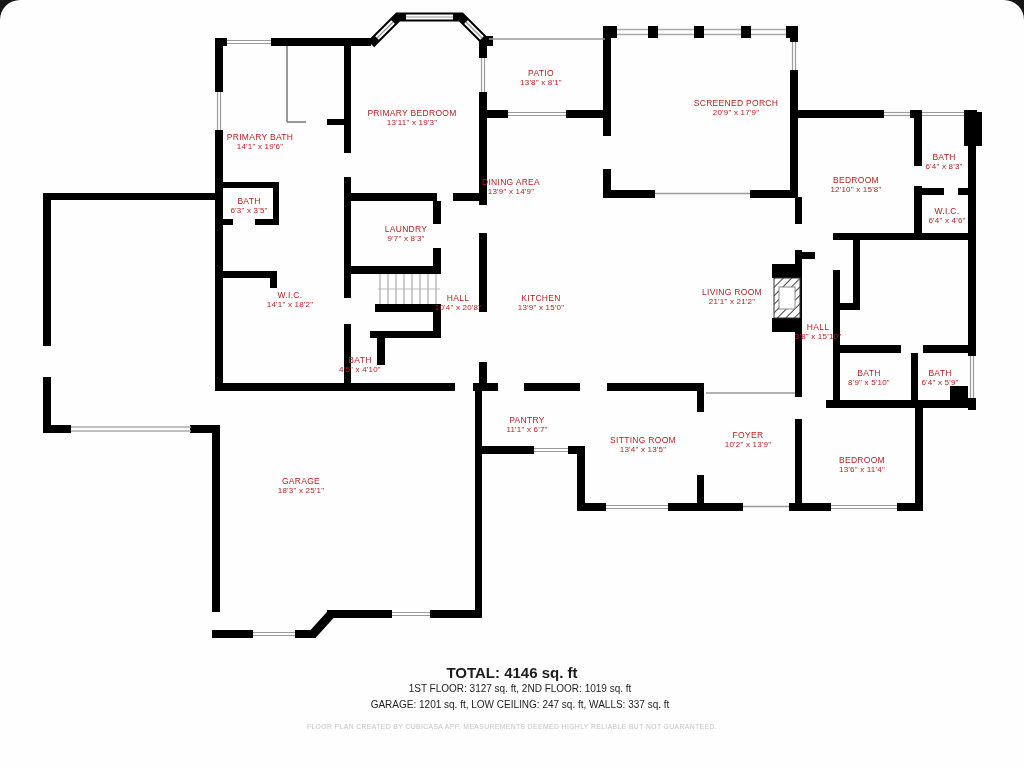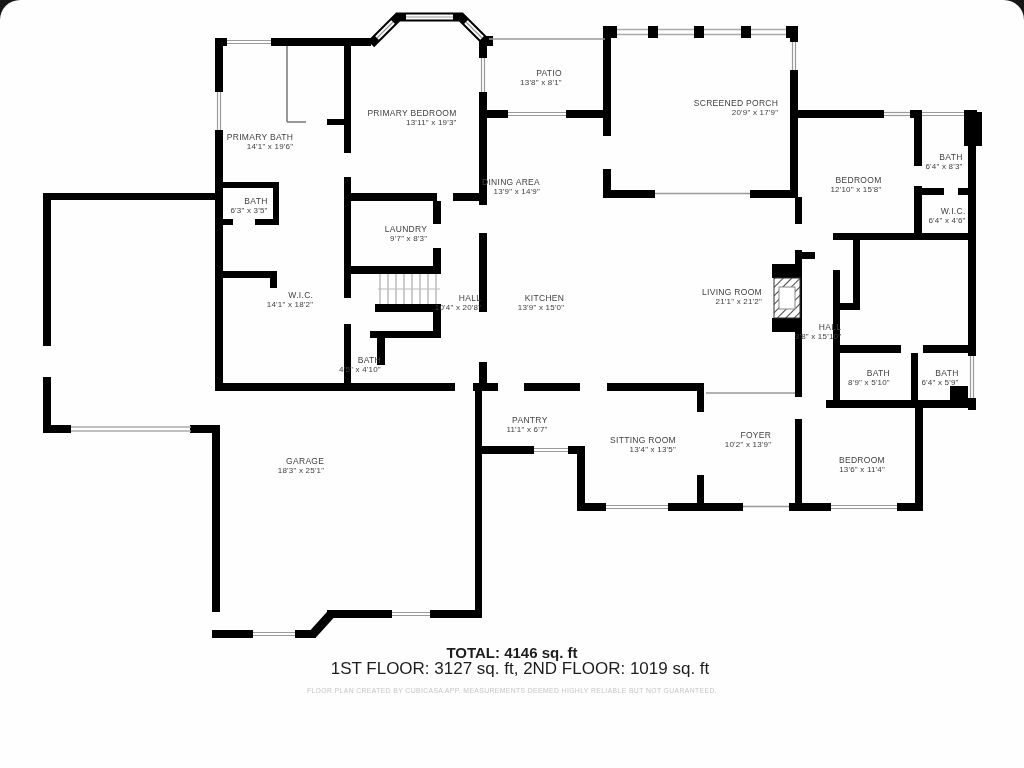--- a/index.html
+++ b/index.html
@@ -1,25 +1,25 @@
 <!DOCTYPE html>
 <html><head>
 <meta charset="utf-8">
 <style>
   html,body{margin:0;padding:0;background:#fff;}
   #stage{position:relative;width:1024px;height:768px;background:#fefefe;overflow:hidden;
          font-family:"Liberation Sans",sans-serif;}
   #plan-svg{position:absolute;left:0;top:0;}
-  .room{position:absolute;transform:translate(-50%,-50%);text-align:right;
-        white-space:nowrap;color:#404040;z-index:5;}
+  .room{position:absolute;transform:translate(-50%,-50%);text-align:center;
+        white-space:nowrap;color:#b91c1c;z-index:5;}
   .rn{font-size:8.5px;line-height:10px;letter-spacing:.3px;}
   .rd{font-size:8px;line-height:10px;letter-spacing:.2px;}
-  #footer{position:absolute;left:0;top:644px;width:1024px;text-align:center;color:#1d1d1d;z-index:5;}
+  #footer{position:absolute;left:0;top:664px;width:1024px;text-align:center;color:#1d1d1d;z-index:5;}
   .f-total{font-size:15px;font-weight:bold;line-height:17px;}
-  .f-line{font-size:17px;line-height:16px;margin-left:16px;}
+  .f-line{font-size:10px;line-height:16px;margin-left:16px;}
   .f-disc{font-size:6.8px;line-height:9px;color:#c4c4c4;letter-spacing:.4px;margin-top:9px;}
 </style>
 </head>
 <body>
 
 <div id="stage">
 
 <svg id="plan-svg" width="1024" height="768" viewBox="0 0 1024 768">
   <defs>
     <pattern id="hatch" width="6" height="6" patternUnits="userSpaceOnUse" patternTransform="rotate(45)">
@@ -307,24 +307,25 @@
       <div class="rd">13'4" x 13'5"</div>
     </div>
 <div class="room" style="left:748px;top:440px">
       <div class="rn">FOYER</div>
       <div class="rd">10'2" x 13'9"</div>
     </div>
 <div class="room" style="left:862px;top:465px">
       <div class="rn">BEDROOM</div>
       <div class="rd">13'6" x 11'4"</div>
     </div>
-<div class="room" style="left:301px;top:466px">
+<div class="room" style="left:301px;top:486px">
       <div class="rn">GARAGE</div>
       <div class="rd">18'3" x 25'1"</div>
     </div>
 
 <div id="footer">
   <div class="f-total">TOTAL: 4146 sq. ft</div>
   <div class="f-line">1ST FLOOR: 3127 sq. ft, 2ND FLOOR: 1019 sq. ft</div>
+  <div class="f-line">GARAGE: 1201 sq. ft, LOW CEILING: 247 sq. ft, WALLS: 337 sq. ft</div>
   <div class="f-disc">FLOOR PLAN CREATED BY CUBICASA APP. MEASUREMENTS DEEMED HIGHLY RELIABLE BUT NOT GUARANTEED.</div>
 </div>
 
 </div>
 
 </body></html>

